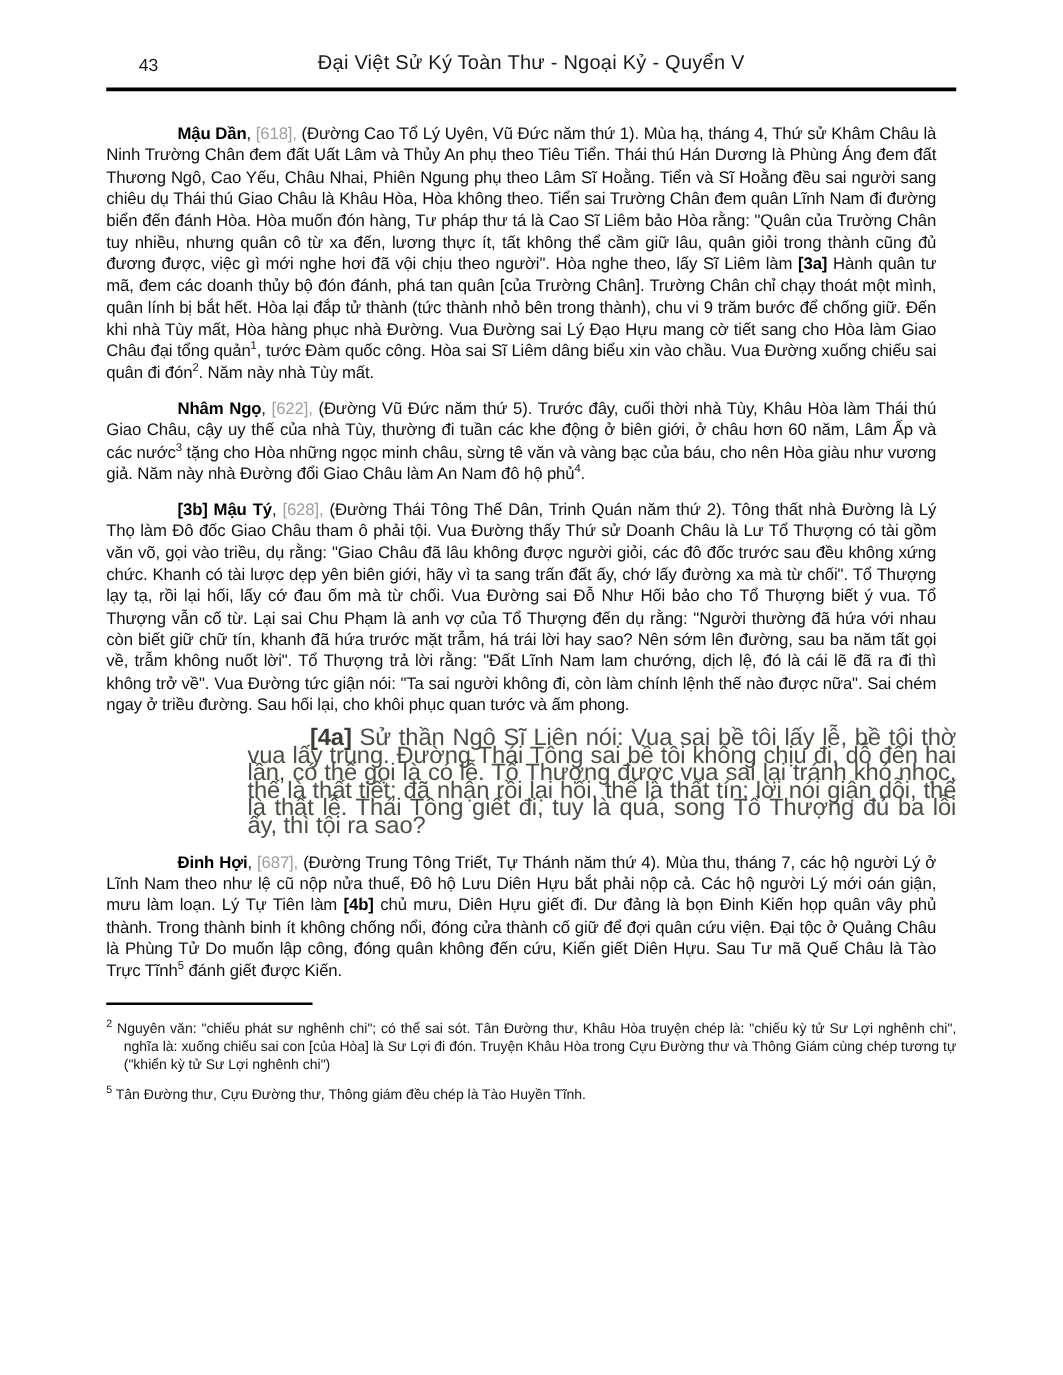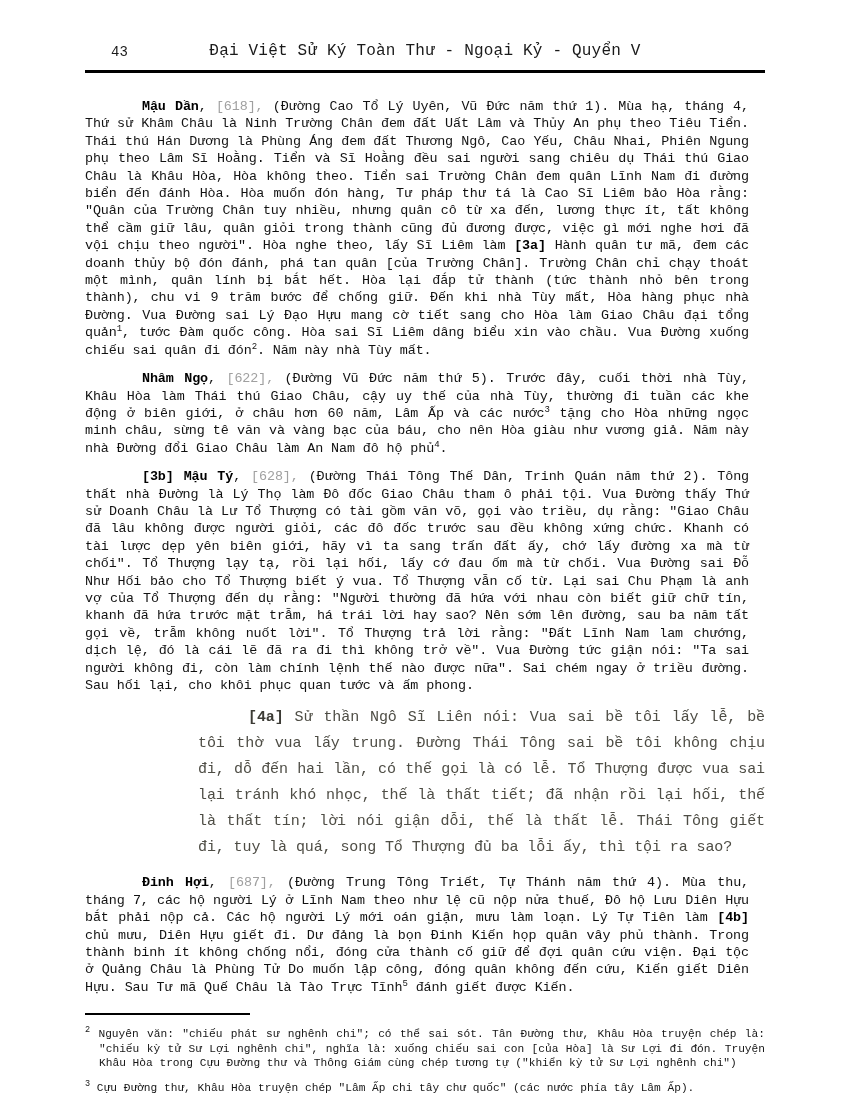--- a/index.html
+++ b/index.html
@@ -2,21 +2,21 @@
 <html><head>
 <meta charset="utf-8">
 <style>
   * { box-sizing: border-box; }
   html, body { margin: 0; padding: 0; background: #ffffff; }
   .page {
     position: relative;
     width: 850px; height: 1100px;
     background: #ffffff;
     padding: 42px 85px 0 85px;
-    font-family: Liberation Mono, monospace;
+    font-family: Liberation Sans, sans-serif;
     color: #121212;
     overflow: hidden;
   }
   .head { position: relative; height: 21px; }
   .pagenum {
     position: absolute; left: 26px; top: 2px;
     font-size: 14px; color: #1a1a1a;
   }
   .doctitle {
     display: block; text-align: center;
@@ -32,22 +32,22 @@
     text-align: justify;
     text-indent: 57px;
     letter-spacing: -0.1px;
   }
   .era { font-weight: bold; color: #000; }
   .year { color: #a0a0a0; }
   .marker { font-weight: bold; color: #000; }
   sup.fnref { font-size: 9px; line-height: 0; vertical-align: super; }
   p.commentary {
     margin: 2px 0 13px 113px;
-    font-size: 15px;
-    line-height: 26px;
+    font-size: 19px;
+    line-height: 14px;
     text-align: justify;
     text-indent: 50px;
     color: #4e4d45;
     letter-spacing: -0.1px;
   }
   p.commentary .marker { color: #3c3b35; }
   .fnsep { border-top: 2px solid #000; width: 165px; margin-top: 17px; }
   .footnotes { margin-top: 12px; }
   p.fn {
     margin: 0 0 9.5px 0;
@@ -83,17 +83,16 @@
 
 
     <p class="para"><b class="era">Đinh Hợi</b><span>, </span><span class="year">[687],</span><span> (Đường Trung Tông Triết, Tự Thánh năm thứ 4). Mùa thu, tháng 7, các hộ người Lý ở Lĩnh Nam theo như lệ cũ nộp nửa thuế, Đô hộ Lưu Diên Hựu bắt phải nộp cả. Các hộ người Lý mới oán giận, mưu làm loạn. Lý Tự Tiên làm </span><b class="marker">[4b]</b><span> chủ mưu, Diên Hựu giết đi. Dư đảng là bọn Đinh Kiến họp quân vây phủ thành. Trong thành binh ít không chống nổi, đóng cửa thành cố giữ để đợi quân cứu viện. Đại tộc ở Quảng Châu là Phùng Tử Do muốn lập công, đóng quân không đến cứu, Kiến giết Diên Hựu. Sau Tư mã Quế Châu là Tào Trực Tĩnh</span><sup class="fnref">5</sup><span> đánh giết được Kiến.</span></p>
 
   </main>
 
   <div class="fnsep"></div>
 
   <div class="footnotes">
     <p class="fn"><sup>2</sup> <span>Nguyên văn: "chiếu phát sư nghênh chi"; có thể sai sót. Tân Đường thư, Khâu Hòa truyện chép là: "chiếu kỳ tử Sư Lợi nghênh chi", nghĩa là: xuống chiếu sai con [của Hòa] là Sư Lợi đi đón. Truyện Khâu Hòa trong Cựu Đường thư và Thông Giám cùng chép tương tự ("khiển kỳ tử Sư Lợi nghênh chi")</span></p>
-    <p class="fn"><sup>3</sup> <span>Cựu Đường thư, Khâu Hòa truyện chép "Lâm Ấp chi tây chư quốc" (các nước phía tây Lâm Ấp).</span></p>
     <p class="fn"><sup>5</sup> <span>Tân Đường thư, Cựu Đường thư, Thông giám đều chép là Tào Huyền Tĩnh.</span></p>
   </div>
 
 </div>
 
 </body></html>

